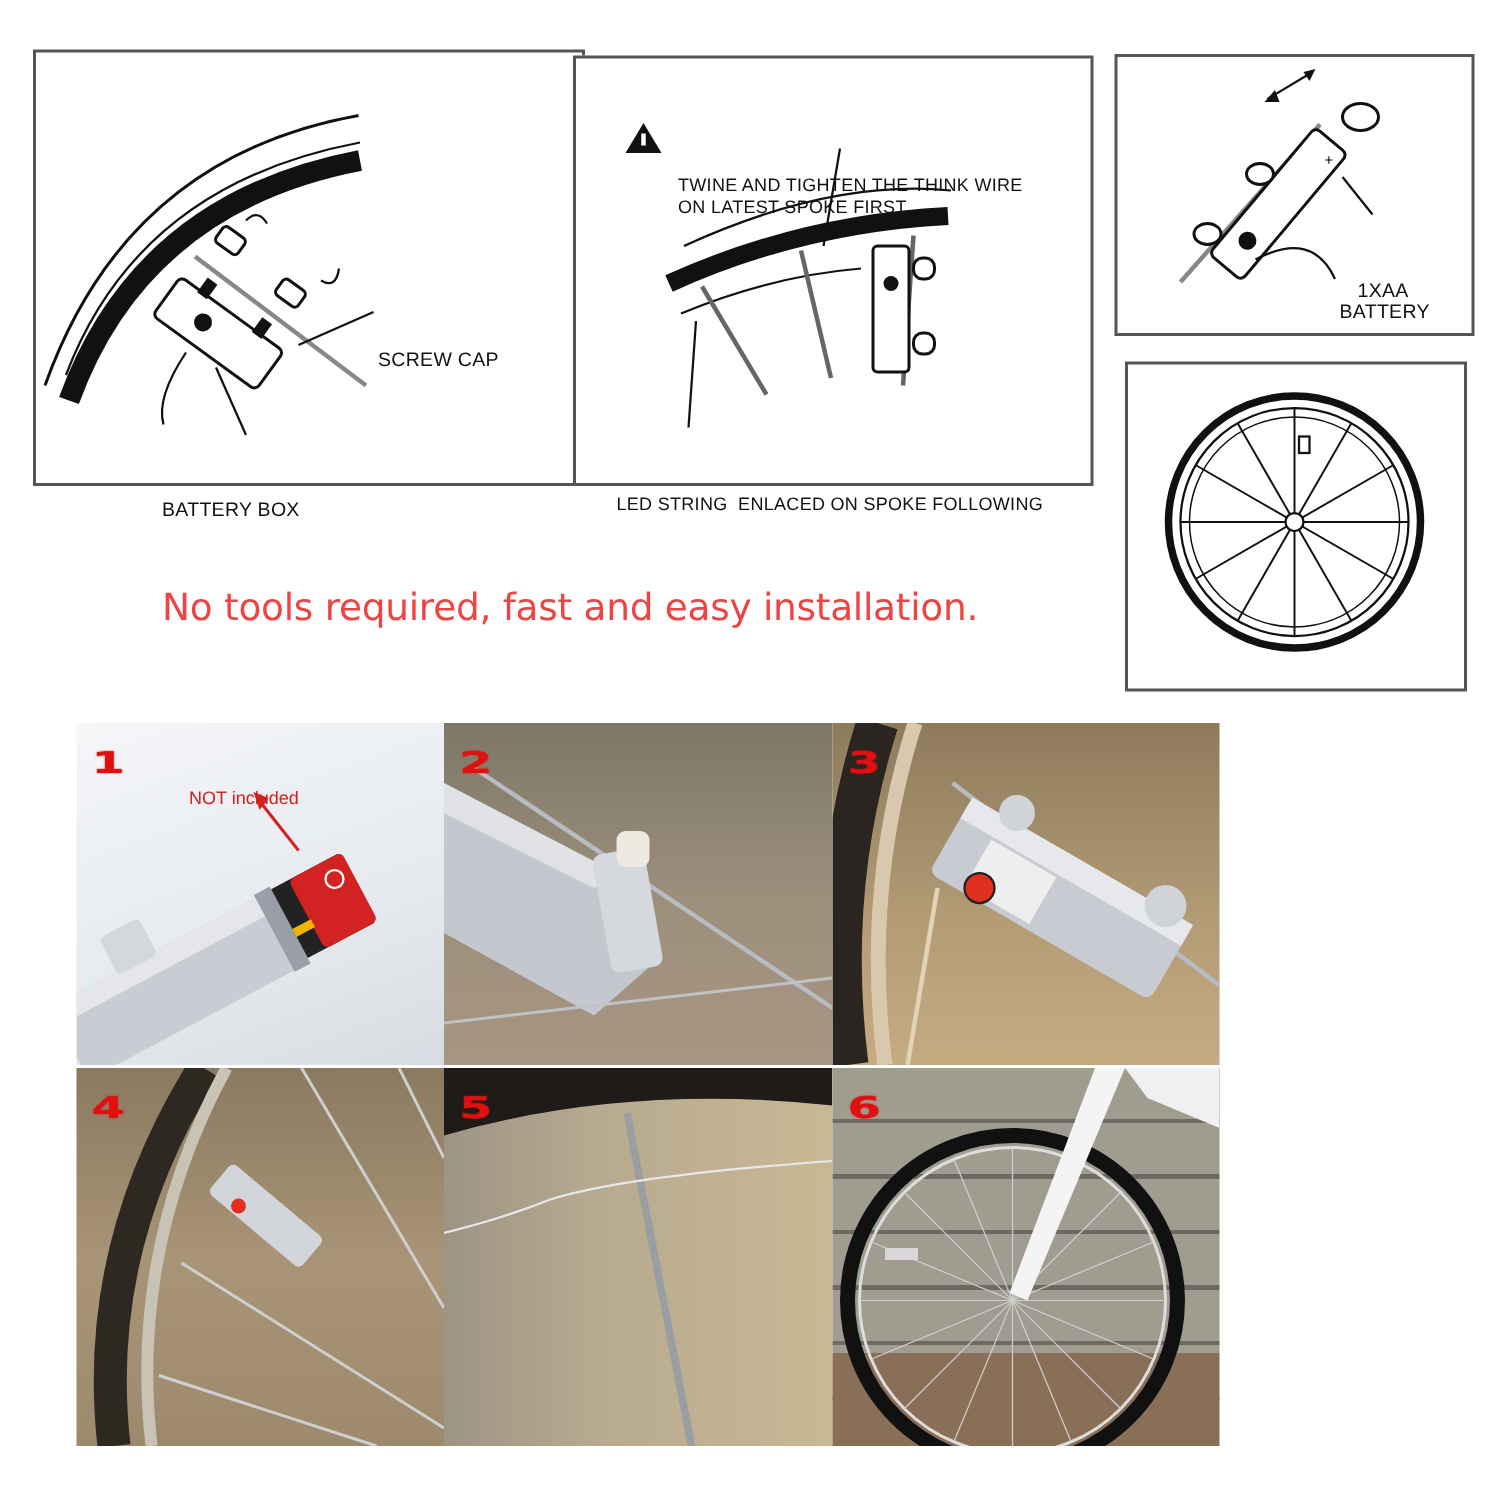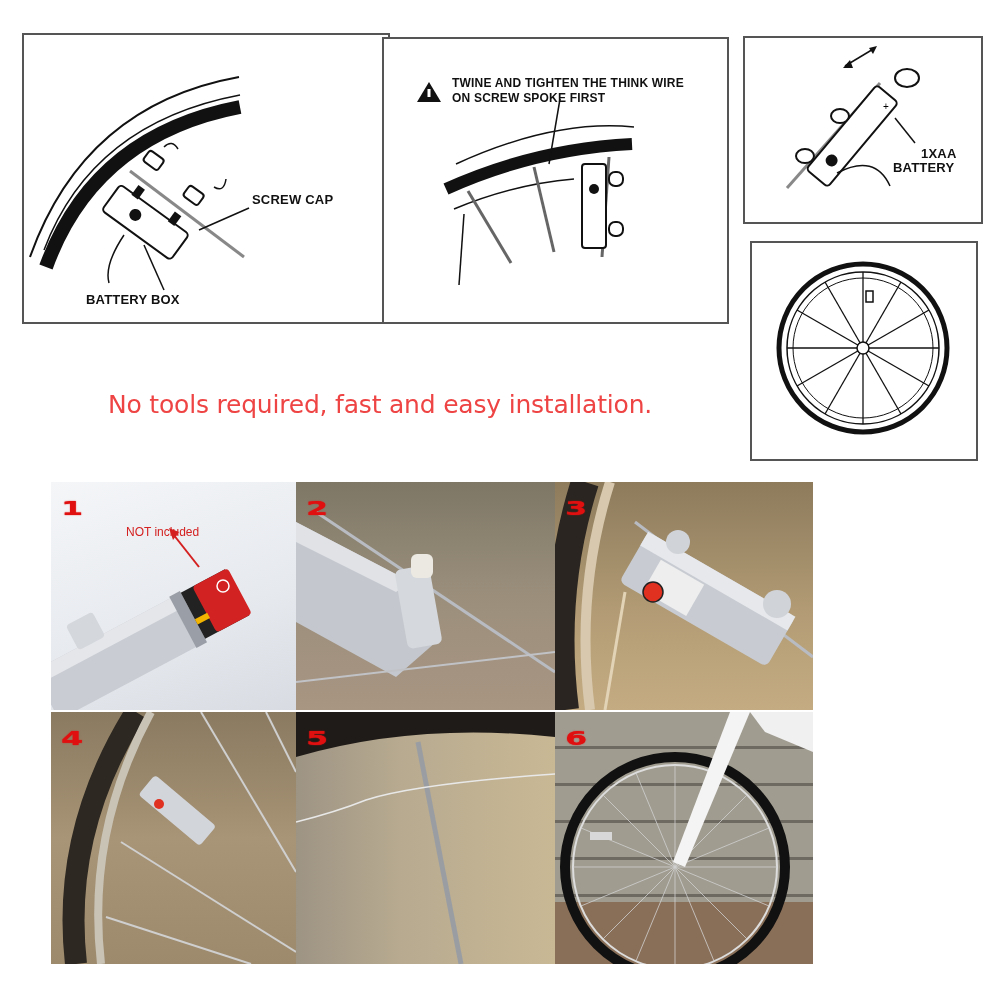--- a/index.html
+++ b/index.html
@@ -1,18 +1,18 @@
 <!DOCTYPE html>
 <html><head>
 <meta charset="utf-8">
 <style>
   html, body { margin:0; padding:0; background:#ffffff; }
   body { width:1001px; height:1001px; position:relative; overflow:hidden; font-family:"Liberation Sans", sans-serif; }
   .panel { position:absolute; border:2px solid #555; background:#fff; box-sizing:border-box; }
-  .lbl { position:absolute; font-family:"Liberation Sans", sans-serif; font-weight:bold; color:#111; font-size:13px; letter-spacing:0.2px; white-space:nowrap; }
+  .lbl { position:absolute; font-family:"Liberation Sans", sans-serif; font-weight:normal; color:#111; font-size:13px; letter-spacing:0.2px; white-space:nowrap;margin-top:40px; }
   svg { position:absolute; left:0; top:0; }
   .tagline { position:absolute; left:108px; top:390px; color:#ef4444; font-size:25px; font-family:"DejaVu Sans", sans-serif; white-space:nowrap; letter-spacing:-0.2px; }
   .photo { position:absolute; overflow:hidden; }
   .num { position:absolute; left:10px; top:14px; color:#e01010; font-family:"DejaVu Sans", sans-serif; font-weight:900; font-size:20px; transform:scaleX(1.6); transform-origin:left; text-shadow:0 0 1px #e01010; }
   .note { position:absolute; left:75px; top:28px; color:#d42020; font-size:12px; white-space:nowrap;margin-top:15px; }
 </style>
 </head>
 <body>
 
 <div class="panel" style="left:22px;top:33px;width:368px;height:291px;">
@@ -33,21 +33,21 @@
       </g>
     <path d="M140,112 q8,-8 14,2" stroke="#111" stroke-width="1.5" fill="none"></path>
     <g transform="rotate(36 170 165)">
         <rect x="158" y="155" width="18" height="13" rx="3" fill="#fff" stroke="#111" stroke-width="2"></rect>
       </g>
     <path d="M190,152 q10,6 12,-8" stroke="#111" stroke-width="1.5" fill="none"></path>
     <line x1="175" y1="195" x2="225" y2="173" stroke="#111" stroke-width="1.5"></line>
     <line x1="120" y1="210" x2="140" y2="255" stroke="#111" stroke-width="1.5"></line>
   </svg>
   <span class="lbl" style="left:228px;top:157px;">SCREW CAP</span>
-  <span class="lbl" style="left:62px;top:257px;">BATTERY BOX</span>
+  <span class="lbl" style="left:84px;top:257px;">BATTERY BOX</span>
 </div>
 
 <div class="panel" style="left:382px;top:37px;width:347px;height:287px;">
   <svg width="347" height="287">
     <path d="M72,125 Q170,80 250,88" stroke="#111" stroke-width="1.5" fill="none"></path>
     <path d="M62,150 Q150,110 248,105" stroke="#111" stroke-width="12" fill="none"></path>
     <path d="M70,170 Q130,145 190,140" stroke="#111" stroke-width="1.5" fill="none"></path>
     <line x1="84" y1="152" x2="127" y2="224" stroke="#666" stroke-width="3"></line>
     <line x1="150" y1="128" x2="170" y2="213" stroke="#666" stroke-width="3"></line>
     <line x1="225" y1="118" x2="218" y2="218" stroke="#666" stroke-width="3"></line>
@@ -56,41 +56,42 @@
     <rect x="225" y="133" width="14" height="14" rx="6" fill="#fff" stroke="#111" stroke-width="2"></rect>
     <rect x="225" y="183" width="14" height="14" rx="6" fill="#fff" stroke="#111" stroke-width="2"></rect>
     <line x1="176" y1="60" x2="165" y2="125" stroke="#111" stroke-width="1.5"></line>
     <line x1="80" y1="175" x2="75" y2="246" stroke="#111" stroke-width="1.5"></line>
   </svg>
   <svg width="26" height="22" style="left:32px;top:42px;">
     <polygon points="13,1 25,21 1,21" fill="#111"></polygon>
     <rect x="11.5" y="8" width="3" height="8" fill="#fff"></rect>
   </svg>
   <span class="lbl" style="left:68px;top:37px;font-size:12px;">TWINE AND TIGHTEN THE THINK WIRE</span>
-  <span class="lbl" style="left:68px;top:52px;font-size:12px;">ON SCREW SPOKE FIRST</span>
+  <span class="lbl" style="left:68px;top:52px;font-size:12px;">ON LATEST SPOKE FIRST</span>
+  <span class="lbl" style="left:27px;top:250px;font-size:12px;white-space:pre;">LED STRING  ENLACED ON SPOKE FOLLOWING</span>
 </div>
 
 <div class="panel" style="left:743px;top:36px;width:240px;height:188px;">
   <svg width="240" height="188">
     <line x1="100" y1="28" x2="130" y2="10" stroke="#111" stroke-width="1.5"></line>
     <polygon points="98,30 105,22 108,30" fill="#111"></polygon>
     <polygon points="132,8 124,10 128,16" fill="#111"></polygon>
     <ellipse cx="162" cy="40" rx="12" ry="9" fill="#fff" stroke="#111" stroke-width="2"></ellipse>
     <line x1="42" y1="150" x2="135" y2="45" stroke="#888" stroke-width="3"></line>
     <g transform="rotate(-50 100 105)">
       <rect x="55" y="92" width="110" height="28" rx="4" fill="#fff" stroke="#111" stroke-width="2"></rect>
       <circle cx="78" cy="106" r="6" fill="#111"></circle>
     </g>
     <ellipse cx="60" cy="118" rx="9" ry="7" fill="#fff" stroke="#111" stroke-width="2"></ellipse>
     <ellipse cx="95" cy="78" rx="9" ry="7" fill="#fff" stroke="#111" stroke-width="2"></ellipse>
     <text x="138" y="72" font-size="10" font-family="Liberation Sans, sans-serif">+</text>
     <line x1="150" y1="80" x2="170" y2="105" stroke="#111" stroke-width="1.5"></line>
     <path d="M92,135 Q130,115 145,148" stroke="#111" stroke-width="1.5" fill="none"></path>
   </svg>
-  <span class="lbl" style="left:176px;top:108px;">1XAA</span>
+  <span class="lbl" style="left:160px;top:108px;">1XAA</span>
   <span class="lbl" style="left:148px;top:122px;text-align:right;">BATTERY</span>
 </div>
 
 <div class="panel" style="left:750px;top:241px;width:228px;height:220px;">
   <svg width="228" height="220">
     <circle cx="111" cy="105" r="84" fill="none" stroke="#111" stroke-width="5"></circle>
     <circle cx="111" cy="105" r="76" fill="none" stroke="#111" stroke-width="1.5"></circle>
     <circle cx="111" cy="105" r="70" fill="none" stroke="#111" stroke-width="1"></circle>
     <g stroke="#111" stroke-width="1.3">
       <line x1="111" y1="29" x2="111" y2="181"></line>

